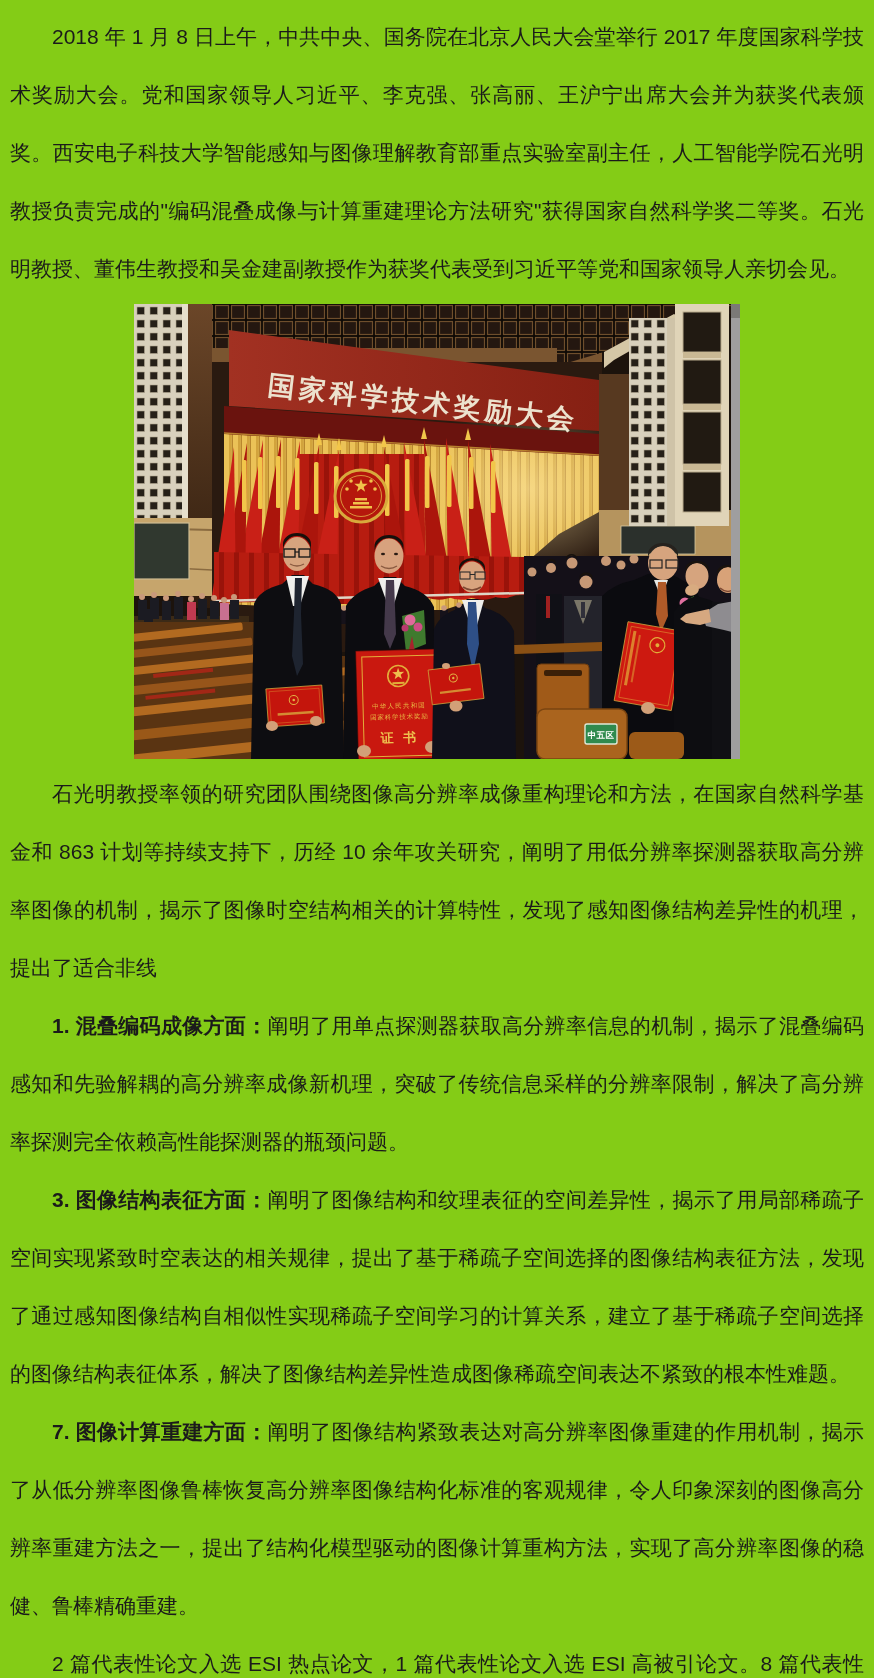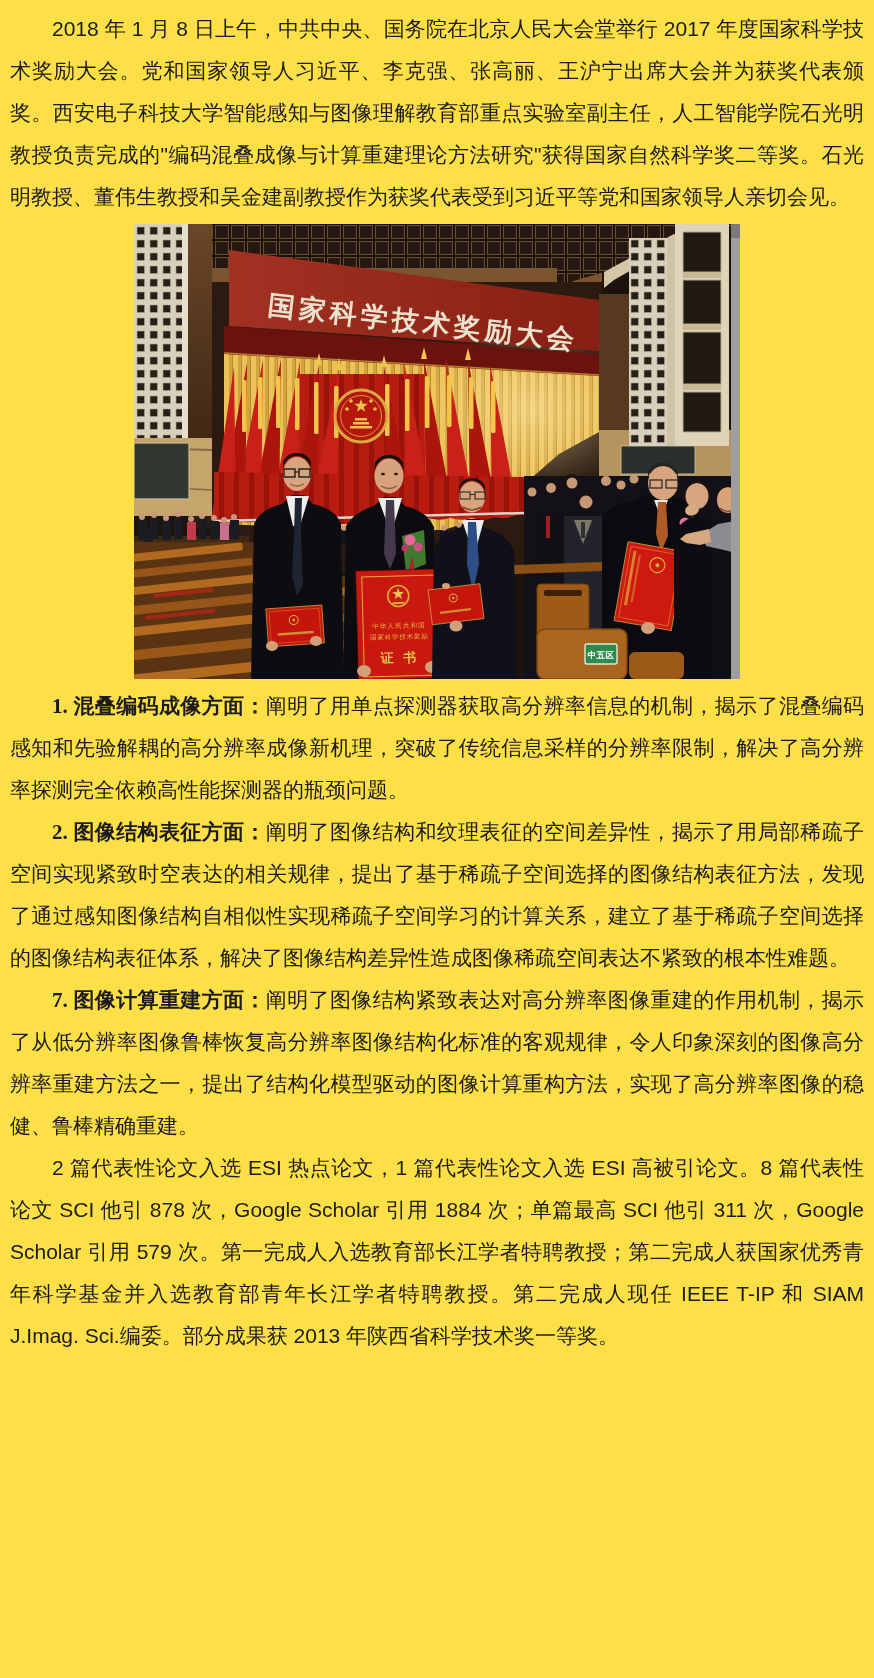--- a/index.html
+++ b/index.html
@@ -1,23 +1,23 @@
 <!DOCTYPE html>
 <html><head>
 <meta charset="utf-8">
 <style>
   html,body{margin:0;padding:0;background:#ffffff;}
   .page{
     width:874px;height:1678px;overflow:hidden;box-sizing:border-box;
-    padding:8px 10px 0 10px;background:#fde047;
+    padding:8px 10px 0 10px;background:#84cc16;
     font-family:"Liberation Sans",sans-serif;
-    font-size:21px;line-height:42px;color:#1b1b1b;
+    font-size:21px;line-height:58px;color:#1b1b1b;
   }
   .page p{margin:0;text-indent:2em;text-align:justify;text-justify:inter-ideograph;}
-  .lead{font-weight:bold;font-family:Liberation Serif, serif;}
+  .lead{font-weight:bold;}
   figure.photo{margin:6px auto;width:606px;height:455px;padding:0;}
   figure.photo svg{display:block;}
 </style>
 </head>
 <body>
 
 <div class="page">
 
   <p>2018 年 1 月 8 日上午，中共中央、国务院在北京人民大会堂举行 2017 年度国家科学技术奖励大会。党和国家领导人习近平、李克强、张高丽、王沪宁出席大会并为获奖代表颁奖。西安电子科技大学智能感知与图像理解教育部重点实验室副主任，人工智能学院石光明教授负责完成的"编码混叠成像与计算重建理论方法研究"获得国家自然科学奖二等奖。石光明教授、董伟生教授和吴金建副教授作为获奖代表受到习近平等党和国家领导人亲切会见。</p>
 
@@ -398,23 +398,24 @@
         <rect x="549" y="48" width="38" height="6" fill="#c9b894"></rect>
         <rect x="549" y="100" width="38" height="6" fill="#c9b894"></rect>
         <rect x="549" y="160" width="38" height="6" fill="#c9b894"></rect>
       </g>
 
       <rect x="597" y="0" width="9" height="455" fill="#9f9e9f"></rect>
       <rect x="597" y="0" width="9" height="14" fill="#7b7977"></rect>
     </svg>
   </figure>
 
+  <p>石光明教授率领的研究团队围绕图像高分辨率成像重构理论和方法，在国家自然科学基金和 863 计划等持续支持下，历经 10 余年攻关研究，阐明了用低分辨率探测器获取高分辨率图像的机制，揭示了图像时空结构相关的计算特性，发现了感知图像结构差异性的机理，提出了适合非线</p>
 
   <p><span class="lead">1. 混叠编码成像方面：</span><span>阐明了用单点探测器获取高分辨率信息的机制，揭示了混叠编码感知和先验解耦的高分辨率成像新机理，突破了传统信息采样的分辨率限制，解决了高分辨率探测完全依赖高性能探测器的瓶颈问题。</span></p>
 
-  <p><span class="lead">2. 图像结构表征方面：</span><span>阐明了图像结构和纹理表征的空间差异性，揭示了用局部稀疏子空间实现紧致时空表达的相关规律，提出了基于稀疏子空间选择的图像结构表征方法，发现了通过感知图像结构自相似性实现稀疏子空间学习的计算关系，建立了基于稀疏子空间选择的图像结构表征体系，解决了图像结构差异性造成图像稀疏空间表达不紧致的根本性难题。</span></p>
+  <p><span class="lead">3. 图像结构表征方面：</span><span>阐明了图像结构和纹理表征的空间差异性，揭示了用局部稀疏子空间实现紧致时空表达的相关规律，提出了基于稀疏子空间选择的图像结构表征方法，发现了通过感知图像结构自相似性实现稀疏子空间学习的计算关系，建立了基于稀疏子空间选择的图像结构表征体系，解决了图像结构差异性造成图像稀疏空间表达不紧致的根本性难题。</span></p>
 
   <p><span class="lead">7. 图像计算重建方面：</span><span>阐明了图像结构紧致表达对高分辨率图像重建的作用机制，揭示了从低分辨率图像鲁棒恢复高分辨率图像结构化标准的客观规律，令人印象深刻的图像高分辨率重建方法之一，提出了结构化模型驱动的图像计算重构方法，实现了高分辨率图像的稳健、鲁棒精确重建。</span></p>
 
 
   <p>2 篇代表性论文入选 ESI 热点论文，1 篇代表性论文入选 ESI 高被引论文。8 篇代表性论文 SCI 他引 878 次，Google Scholar 引用 1884 次；单篇最高 SCI 他引 311 次，Google Scholar 引用 579 次。第一完成人入选教育部长江学者特聘教授；第二完成人获国家优秀青年科学基金并入选教育部青年长江学者特聘教授。第二完成人现任 IEEE T-IP 和 SIAM J.Imag. Sci.编委。部分成果获 2013 年陕西省科学技术奖一等奖。</p>
 
 </div>
 
 </body></html>

